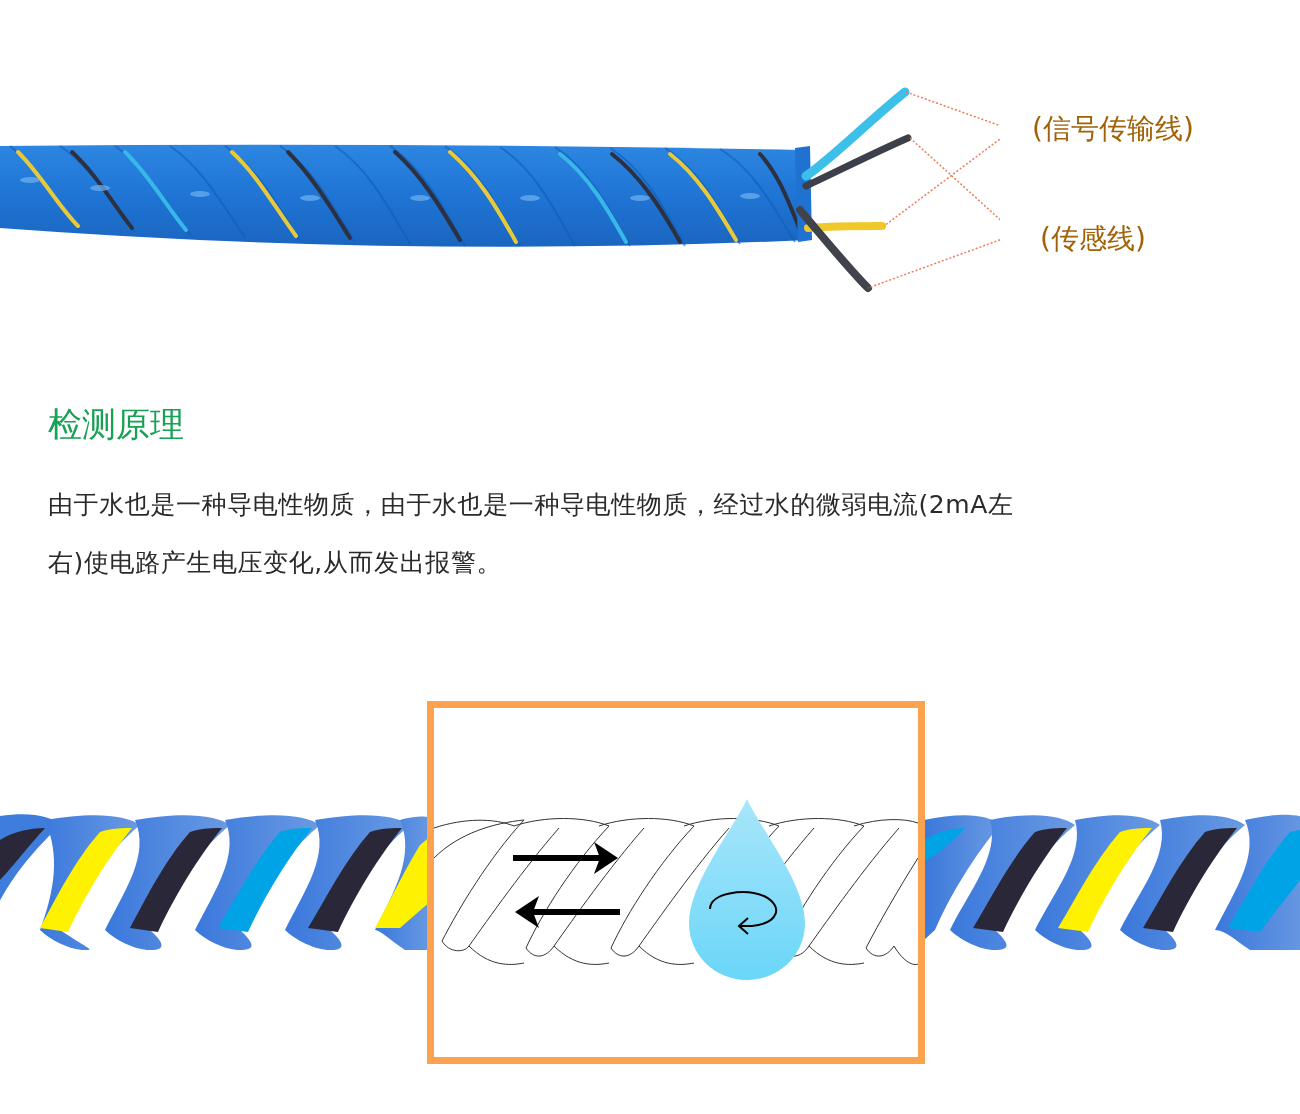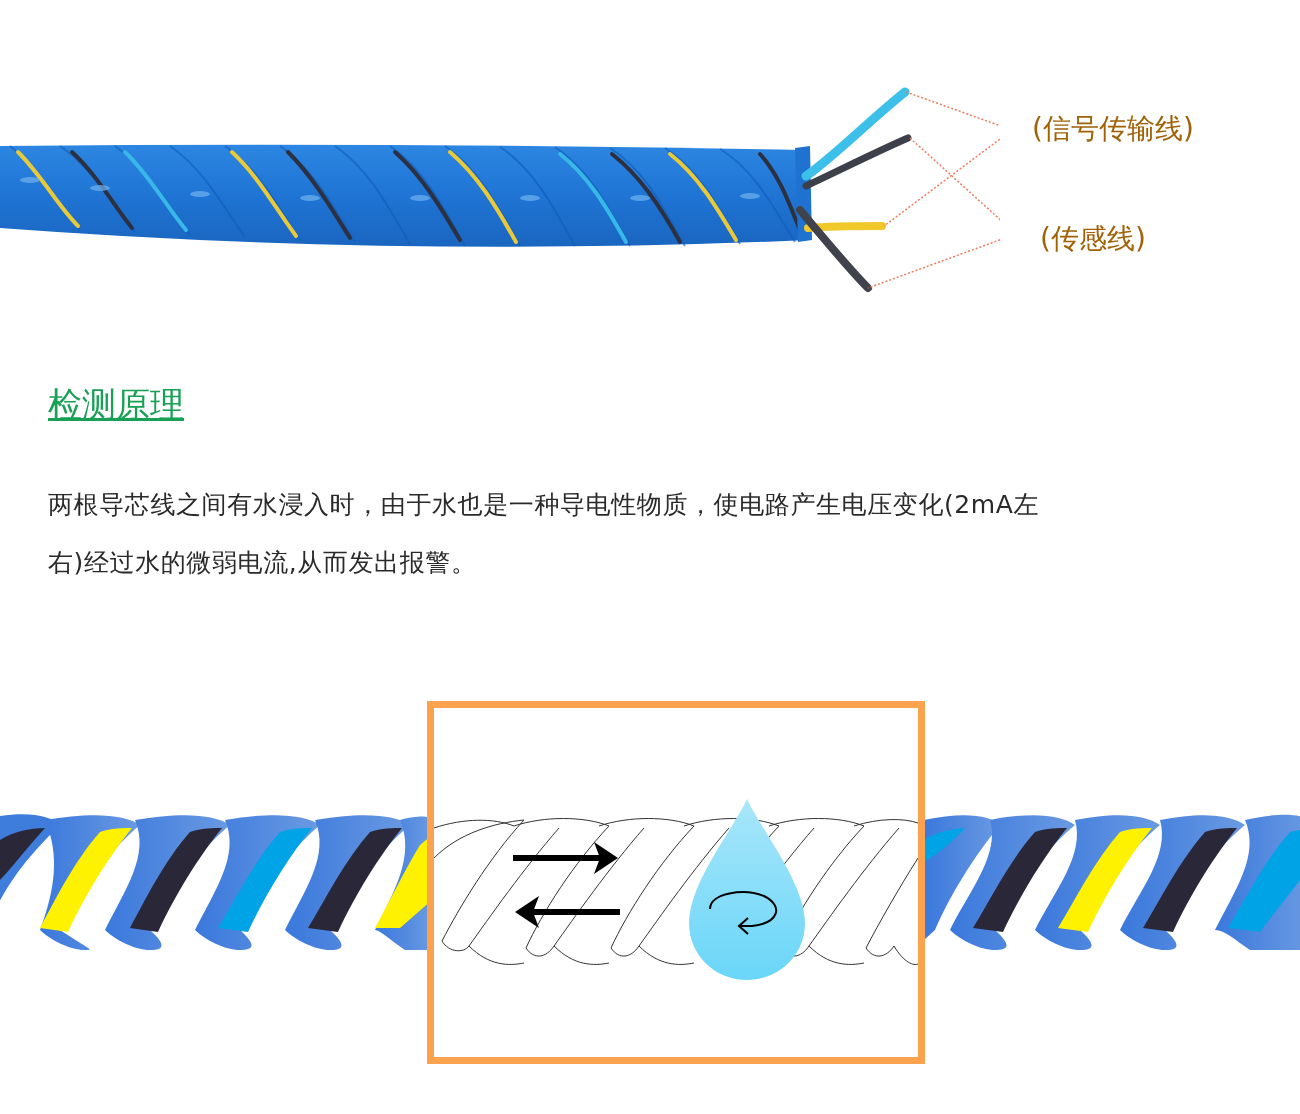--- a/index.html
+++ b/index.html
@@ -79,25 +79,25 @@
     <g stroke="#f07a5a" stroke-width="1.5" stroke-dasharray="2,2" fill="none">
       <path d="M906,12 L1012,50 L884,146"></path>
       <path d="M910,58 L1016,154 L868,208"></path>
     </g>
   </svg>
 </div>
 
 <div class="abs label" style="left:1032px;top:110px;">(信号传输线)</div>
 <div class="abs label" style="left:1040px;top:220px;">(传感线)</div>
 
-<div class="abs heading" style="left:48px;top:382px;text-decoration:underline;">检测原理</div>
+<div class="abs heading" style="left:48px;top:402px;">检测原理</div>
 
 <div class="abs para" style="left:48px;top:476px;">
-  <div>两根导芯线之间有水浸入时，由于水也是一种导电性物质，使电路产生电压变化(2mA左</div>
-  <div>右)经过水的微弱电流,从而发出报警。</div>
+  <div>由于水也是一种导电性物质，由于水也是一种导电性物质，经过水的微弱电流(2mA左</div>
+  <div>右)使电路产生电压变化,从而发出报警。</div>
 </div>
 
 <div class="abs" style="left:0;top:800px;width:1300px;height:160px;">
   <svg width="1300" height="160" viewBox="0 0 1300 160">
     <defs>
       <linearGradient id="bg1" x1="0" y1="0" x2="1" y2="0">
         <stop offset="0" stop-color="#3a78dc"></stop>
         <stop offset="1" stop-color="#6a9ae2"></stop>
       </linearGradient>
       <g id="seg">

